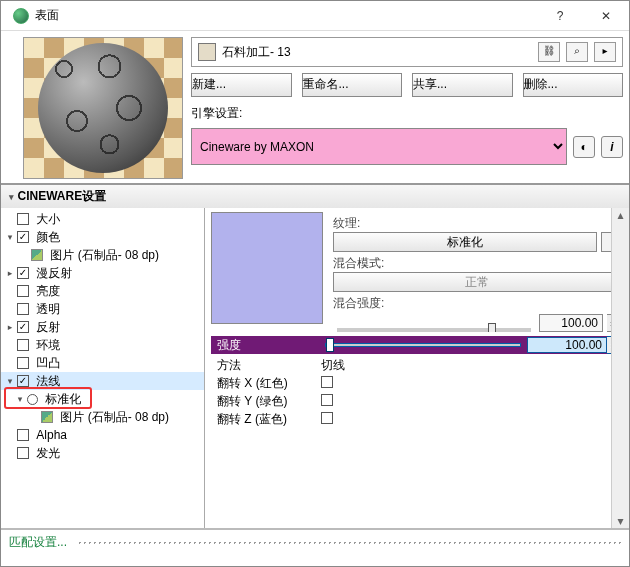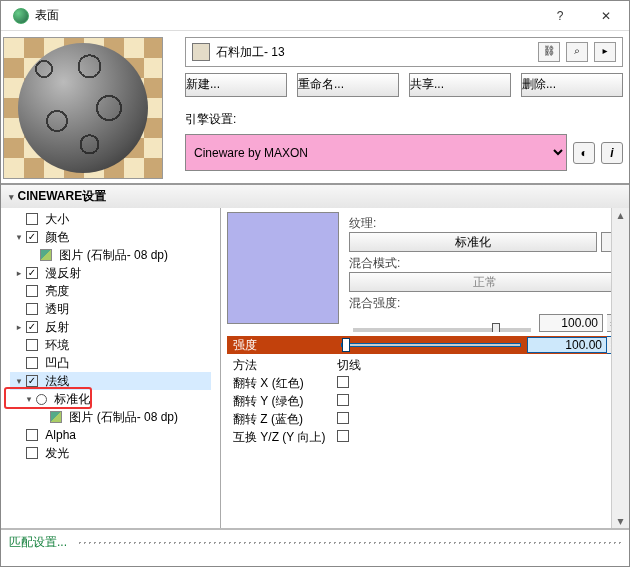--- a/index.html
+++ b/index.html
@@ -1,68 +1,68 @@
 <!DOCTYPE html>
 <html><head>
 <meta charset="utf-8">
 <style>
 *{box-sizing:border-box;margin:0;padding:0;font-family:"Microsoft YaHei",Arial,sans-serif;font-size:12px}
 body{background:#fff;width:630px;height:567px;overflow:hidden;border:1px solid #888}
 .titlebar{height:30px;display:flex;align-items:center;padding:0 0 0 12px;background:#fff;border-bottom:1px solid #ddd}
 .titlebar .ico{width:16px;height:16px;border:1px solid #4a6;border-radius:50%;background:radial-gradient(circle at 30% 30%,#6c8,#264);margin-right:6px}
 .titlebar .title{flex:1}
 .titlebar .tbtn{width:46px;height:30px;display:flex;align-items:center;justify-content:center;color:#333}
-.main{display:flex;padding:6px 6px 4px 2px;gap:22px}
+.main{display:flex;padding:6px 6px 4px 22px;gap:8px}
 .preview{width:160px;height:142px;border:1px solid #999;background:
  repeating-conic-gradient(#caa773 0 25%,#f4e6c0 0 50%) 0 0/40px 40px;
  display:flex;align-items:center;justify-content:center}
 .ball{width:130px;height:130px;border-radius:50%;background:radial-gradient(circle at 35% 30%,#bbb,#555 70%,#222);position:relative;overflow:hidden}
 .ball::after{content:"";position:absolute;inset:0;background:
  radial-gradient(circle at 20% 20%,transparent 7px,#222 7px,#222 9px,transparent 9px),
  radial-gradient(circle at 55% 18%,transparent 10px,#222 10px,#222 12px,transparent 12px),
  radial-gradient(circle at 70% 50%,transparent 11px,#222 11px,#222 13px,transparent 13px),
  radial-gradient(circle at 30% 60%,transparent 9px,#222 9px,#222 11px,transparent 11px),
  radial-gradient(circle at 55% 78%,transparent 8px,#222 8px,#222 10px,transparent 10px);opacity:.8}
 .right{flex:1;display:flex;flex-direction:column;gap:6px}
 .namebar{border:1px solid #999;height:30px;display:flex;align-items:center;padding:0 6px;gap:6px}
 .swatch{width:18px;height:18px;background:#e4dcc8;border:1px solid #777}
 .name{flex:1}
 .smbtn{height:20px;width:22px;border:1px solid #999;background:#f5f5f5;font-size:10px;line-height:16px;text-align:center}
 .btnrow{display:flex;gap:10px}
 .btn{flex:1;height:24px;border:1px solid #888;background:linear-gradient(#fff,#e5e5e5);line-height:20px}
-.fldlbl{margin-top:8px}
+.fldlbl{margin-top:2px}
 .engrow{display:flex;gap:6px;align-items:center}
 select{flex:1;height:37px;border:1px solid #888;background:#f9a8d4;padding:0 4px}
 .roundbtn{width:22px;height:22px;border:1px solid #888;border-radius:3px;background:#f4f4f4;display:flex;align-items:center;justify-content:center}
 .section{border-top:2px solid #999;border-bottom:1px solid #bbb}
 .secthdr{background:linear-gradient(#f7f7f7,#e6e6e6);padding:3px 8px;font-weight:bold;display:flex;align-items:center;gap:4px}
 .chev{font-size:9px;color:#555}
 .body{display:flex;height:320px;position:relative}
-.tree{width:220px;border-right:1px solid #aaa;overflow:hidden;padding:2px 9px;position:relative}
+.tree{width:204px;border-right:1px solid #aaa;overflow:hidden;padding:2px 0;position:relative}
 .trow{display:flex;align-items:center;height:18px;padding-left:4px;gap:2px;white-space:nowrap}
 .trow.sel{background:#d6ebff}
 .redbox{position:absolute;left:3px;width:88px;height:22px;border:2px solid #e33;border-radius:3px;pointer-events:none}
 .tw{display:inline-block;width:10px;text-align:center;color:#555;font-size:9px}
 .cb{width:12px;height:12px;border:1px solid #555;display:inline-flex;align-items:center;justify-content:center;font-size:10px;line-height:10px}
 .cb.on::after{content:"✓";color:#000}
 .rad{width:11px;height:11px;border:1px solid #555;border-radius:50%;display:inline-block}
 .imgico{width:12px;height:12px;border:1px solid #888;background:linear-gradient(135deg,#5a8 50%,#ac6 50%)}
 .props{flex:1;padding:4px 8px 4px 6px;overflow:hidden}
 .prevsq{width:112px;height:112px;background:#b2b2ed;border:1px solid #888;float:left;margin-right:10px}
 .pgrid{overflow:hidden}
 .prow{display:flex;align-items:flex-end;height:20px;gap:4px}
 .plabel{color:#444}
 .widebtn{flex:1;height:20px;border:1px solid #888;background:linear-gradient(#fcfcfc,#e6e6e6);text-align:center;line-height:18px}
 .tinybtn{width:20px;height:20px;border:1px solid #888;background:#f3f3f3}
 .slider{flex:1;height:4px;background:#ccc;position:relative;margin:0 4px}
 .thumb{position:absolute;top:-5px;width:8px;height:14px;background:#eee;border:1px solid #555}
 .valbox{width:64px;height:18px;border:1px solid #888;background:#f7f7f7;text-align:right;padding:0 4px;line-height:16px}
 .spn{width:14px;height:18px;border:1px solid #888;border-left:0;background:#eee;font-size:7px;display:flex;flex-direction:column}
 .spn span{flex:1;text-align:center;line-height:8px}
-.bluebar{clear:both;background:#c2410c;color:#fff;height:18px;display:flex;align-items:center;margin-top:4px}
+.bluebar{clear:both;background:#701a75;color:#fff;height:18px;display:flex;align-items:center;margin-top:4px}
 .bluebar .l{width:108px;padding-left:6px}
 .bluebar .trk{flex:1;height:4px;background:#ccc;border:1px solid #0060aa;margin:0 6px;position:relative}
 .bluebar .th{position:absolute;left:0;top:-6px;width:8px;height:14px;background:#fff;border:1px solid #003a6a}
 .bluebar input{width:80px;height:16px;background:#cde8fb;border:1px solid #0b5aa0;text-align:right;padding-right:4px}
 .proptbl{margin-top:2px}
 .proptbl .r{display:flex;height:18px;align-items:center}
 .proptbl .c1{width:110px;padding-left:6px}
 .proptbl .c2{width:112px}
 .scrollv{position:absolute;right:0;top:0;bottom:0;width:18px;background:#efefef;border-left:1px solid #ccc;display:flex;flex-direction:column;align-items:center;justify-content:space-between;color:#666;font-size:9px}
 .footer{padding:4px 8px;display:flex;align-items:center;color:#15803d;border-top:1px solid #bbb}
@@ -183,24 +183,20 @@
             <div class="c2"><span class="cb"></span></div>
           </div>
         <div class="r">
             <div class="c1">翻转 Y (绿色)</div>
             <div class="c2"><span class="cb"></span></div>
           </div>
         <div class="r">
             <div class="c1">翻转 Z (蓝色)</div>
             <div class="c2"><span class="cb"></span></div>
           </div>
-        <div class="r">
-            <div class="c1">互换 Y/Z (Y 向上)</div>
-            <div class="c2"><span class="cb"></span></div>
-          </div>
       </div>
     </div>
     <div class="scrollv">
         <span>▴</span>
         <span>▾</span>
       </div>
   </div>
 </div>
 
 <div class="footer">

